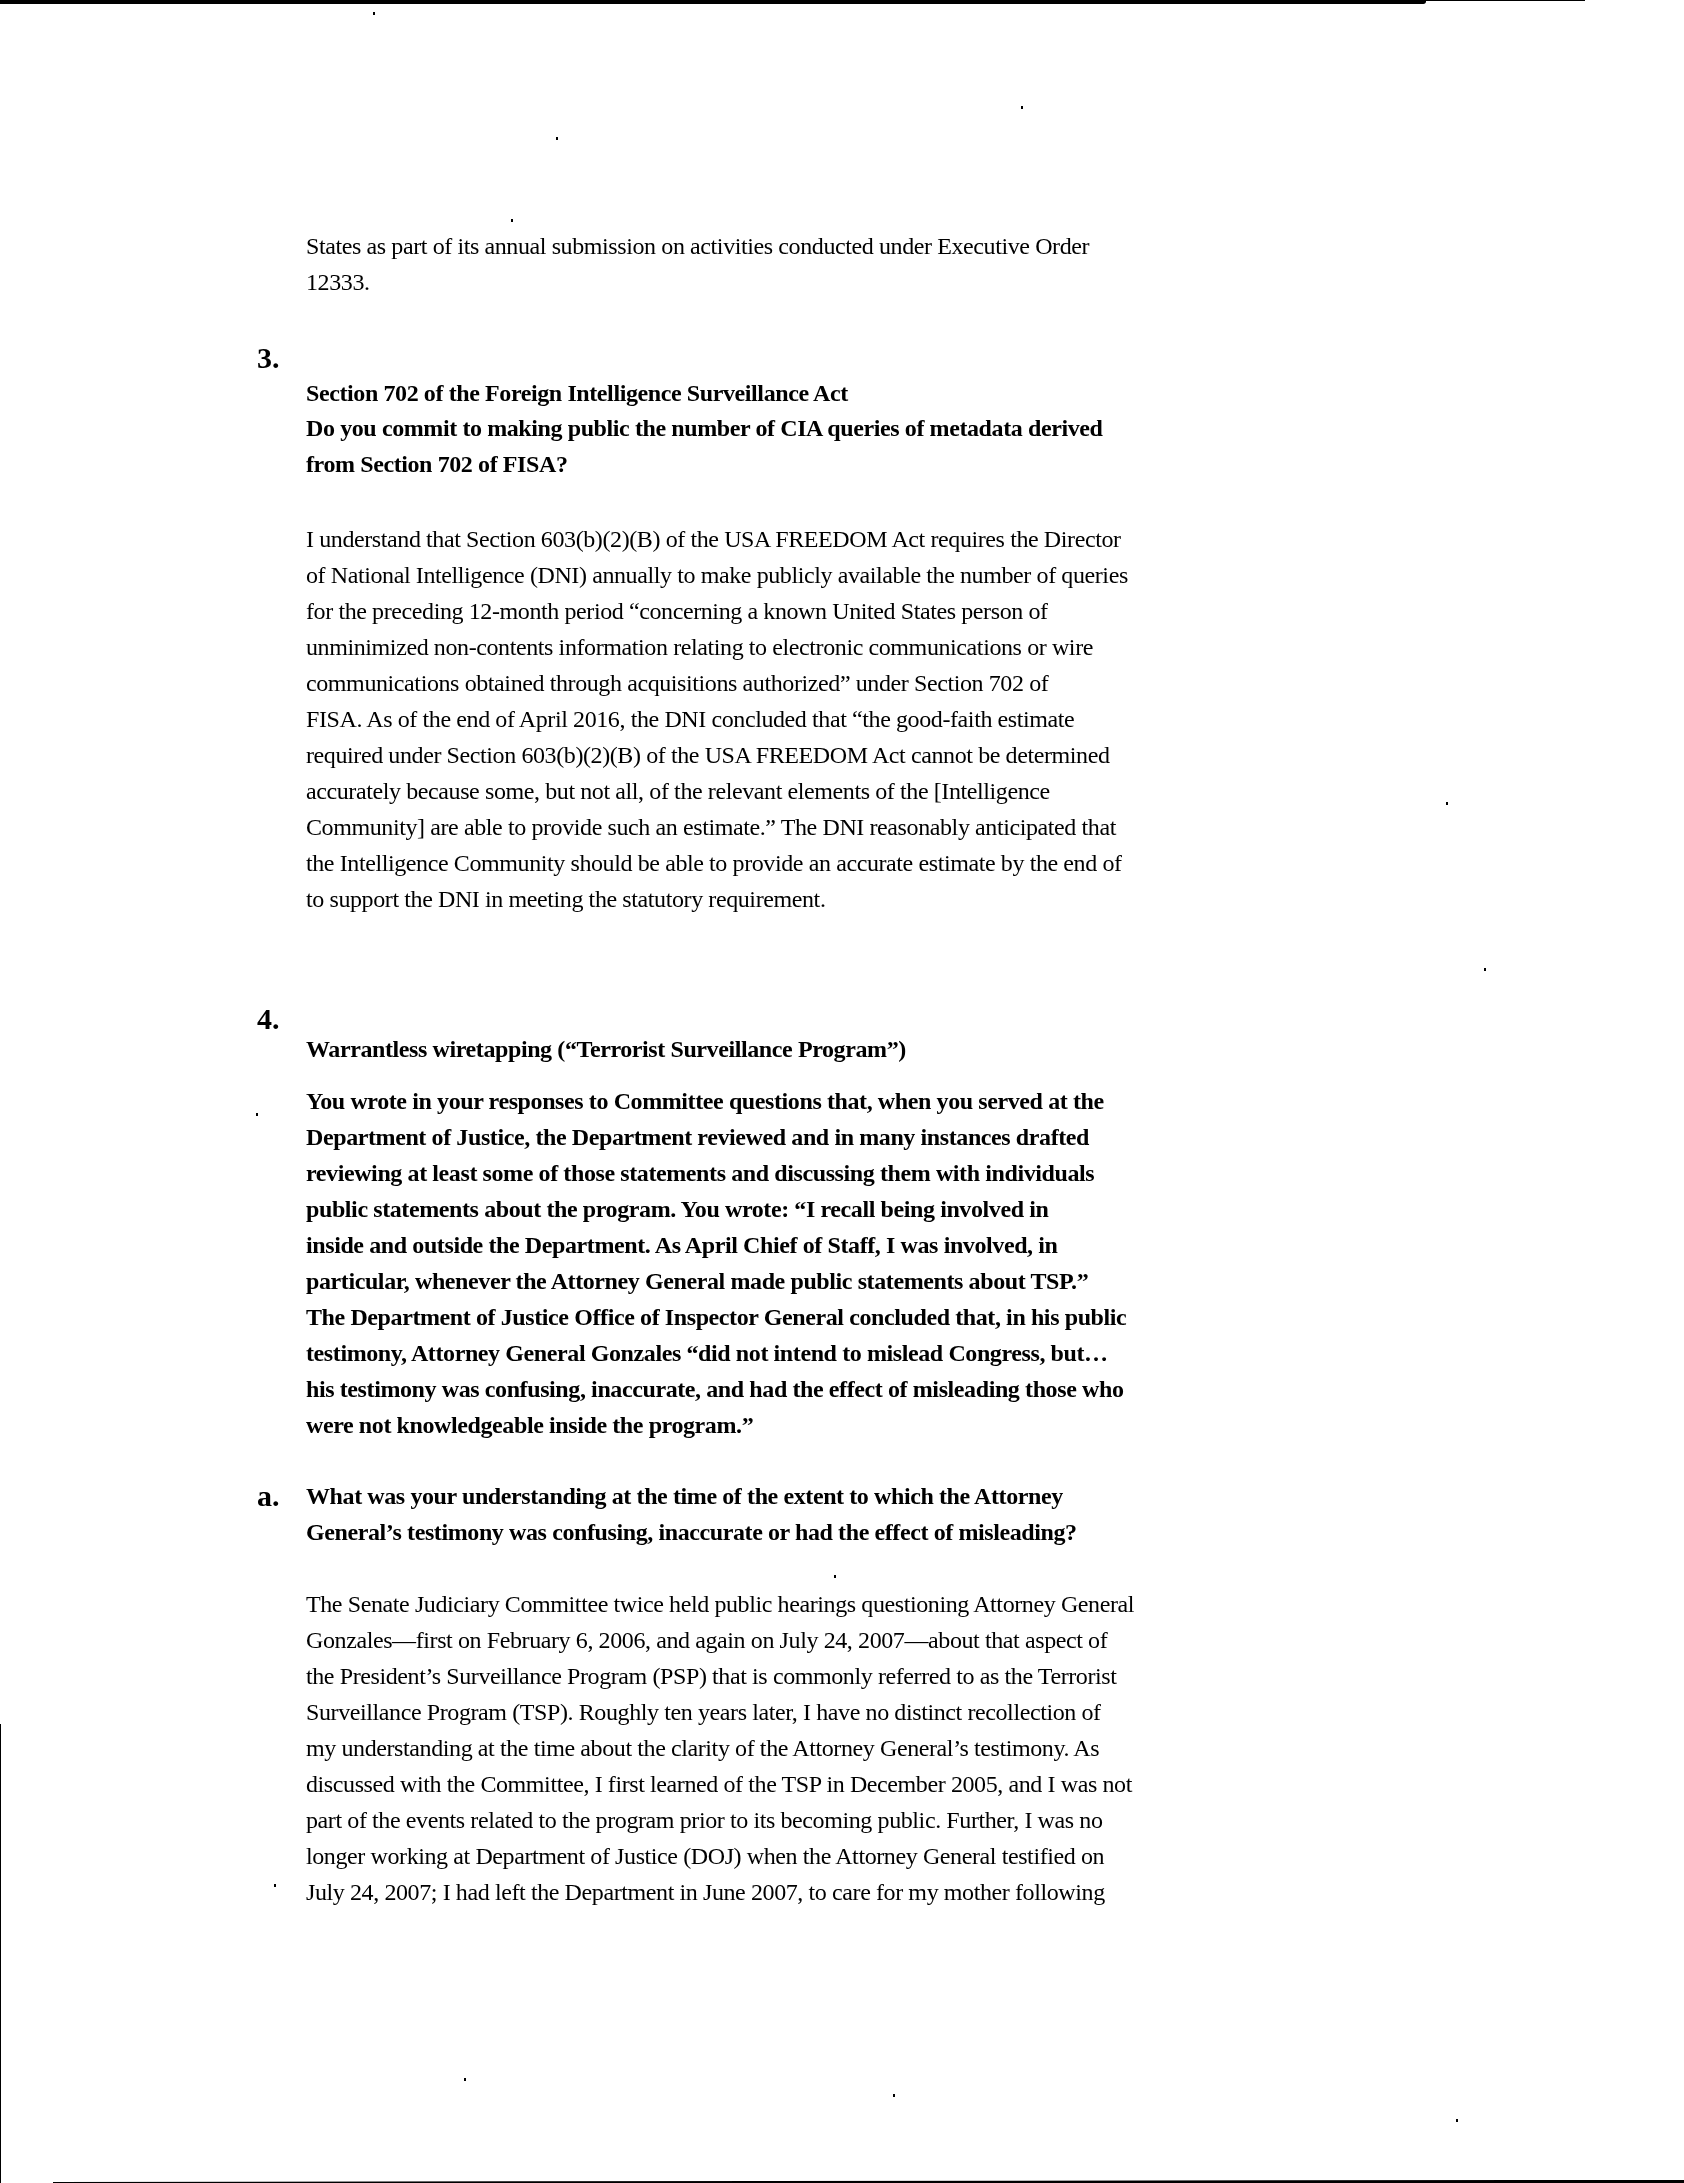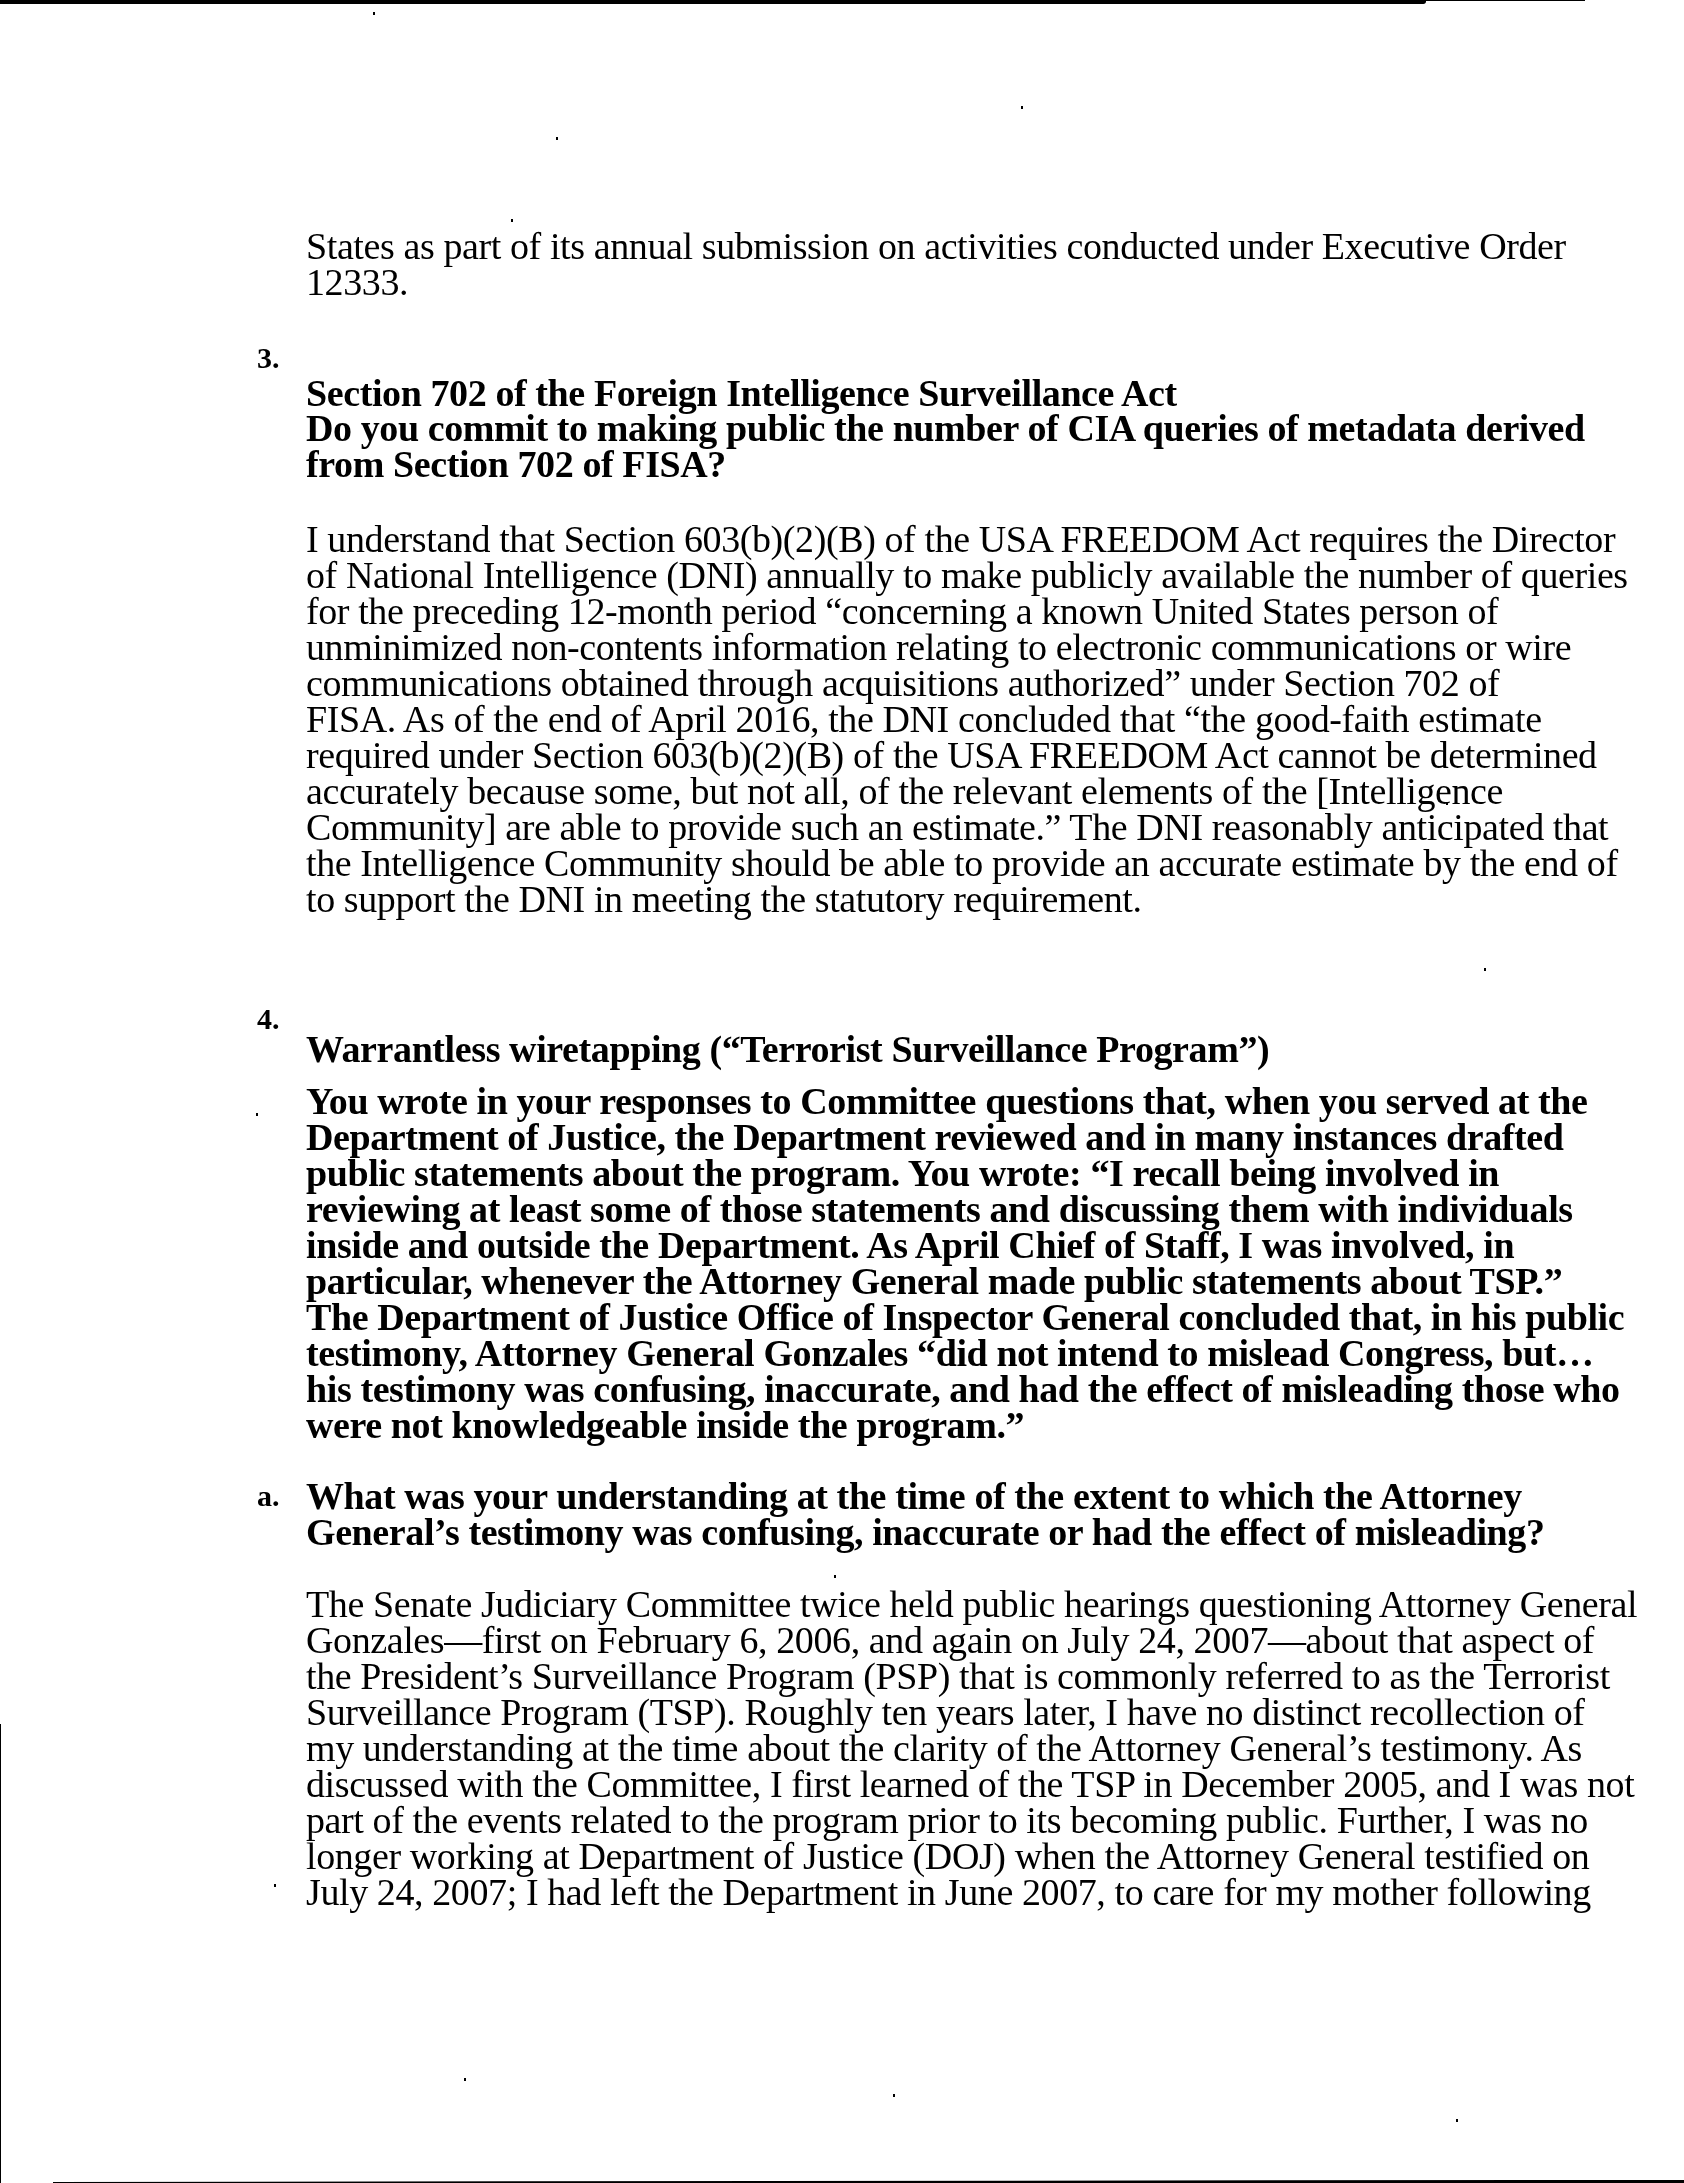--- a/index.html
+++ b/index.html
@@ -18,21 +18,21 @@
   }
   .scan-bottom {
     position: absolute; left: 53px; bottom: 0; height: 3.3px; width: 1631px;
     background: #000; clip-path: polygon(0 70%, 100% 0, 100% 100%, 0 100%);
   }
   .scan-left {
     position: absolute; left: 0; top: 1724px; width: 0.7px; height: 459px; background: #000;
   }
   .speck { position: absolute; width: 2px; height: 2.7px; background: #000; }
 
-  .block { position: absolute; left: 306px; width: 1141px; font-size: 38px; line-height: 36px; letter-spacing: -0.4px; }
+  .block { position: absolute; left: 306px; width: 1141px; font-size: 24px; line-height: 36px; letter-spacing: -0.4px; }
   .bold { font-weight: bold; }
   .line { display: block; white-space: nowrap; }
   .marker { position: absolute; left: 257px; font-size: 30px; line-height: 36px; font-weight: bold; }
 </style>
 </head>
 <body>
 
 <div class="page">
   <div class="scan-top"></div>
   <div class="scan-top2"></div>
@@ -81,22 +81,22 @@
   </div>
 
   <div class="marker" style="top:1001px;">4.</div>
   <div class="block bold" style="top:1001px;margin-top:30px;">
     <span class="line">Warrantless wiretapping (“Terrorist Surveillance Program”)</span>
   </div>
 
   <div class="block bold" style="top:1069px;margin-top:14px;">
     <span class="line">You wrote in your responses to Committee questions that, when you served at the</span>
     <span class="line">Department of Justice, the Department reviewed and in many instances drafted</span>
+    <span class="line">reviewing at least some of those statements and discussing them with individuals</span>
     <span class="line">public statements about the program.  You wrote: “I recall being involved in</span>
-    <span class="line">reviewing at least some of those statements and discussing them with individuals</span>
     <span class="line">inside and outside the Department.  As April Chief of Staff, I was involved, in</span>
     <span class="line">particular, whenever the Attorney General made public statements about TSP.”</span>
     <span class="line">The Department of Justice Office of Inspector General concluded that, in his public</span>
     <span class="line">testimony, Attorney General Gonzales “did not intend to mislead Congress, but…</span>
     <span class="line">his testimony was confusing, inaccurate, and had the effect of misleading those who</span>
     <span class="line">were not knowledgeable inside the program.”</span>
   </div>
 
   <div class="marker" style="top:1478px;">a.</div>
   <div class="block bold" style="top:1478px;">

